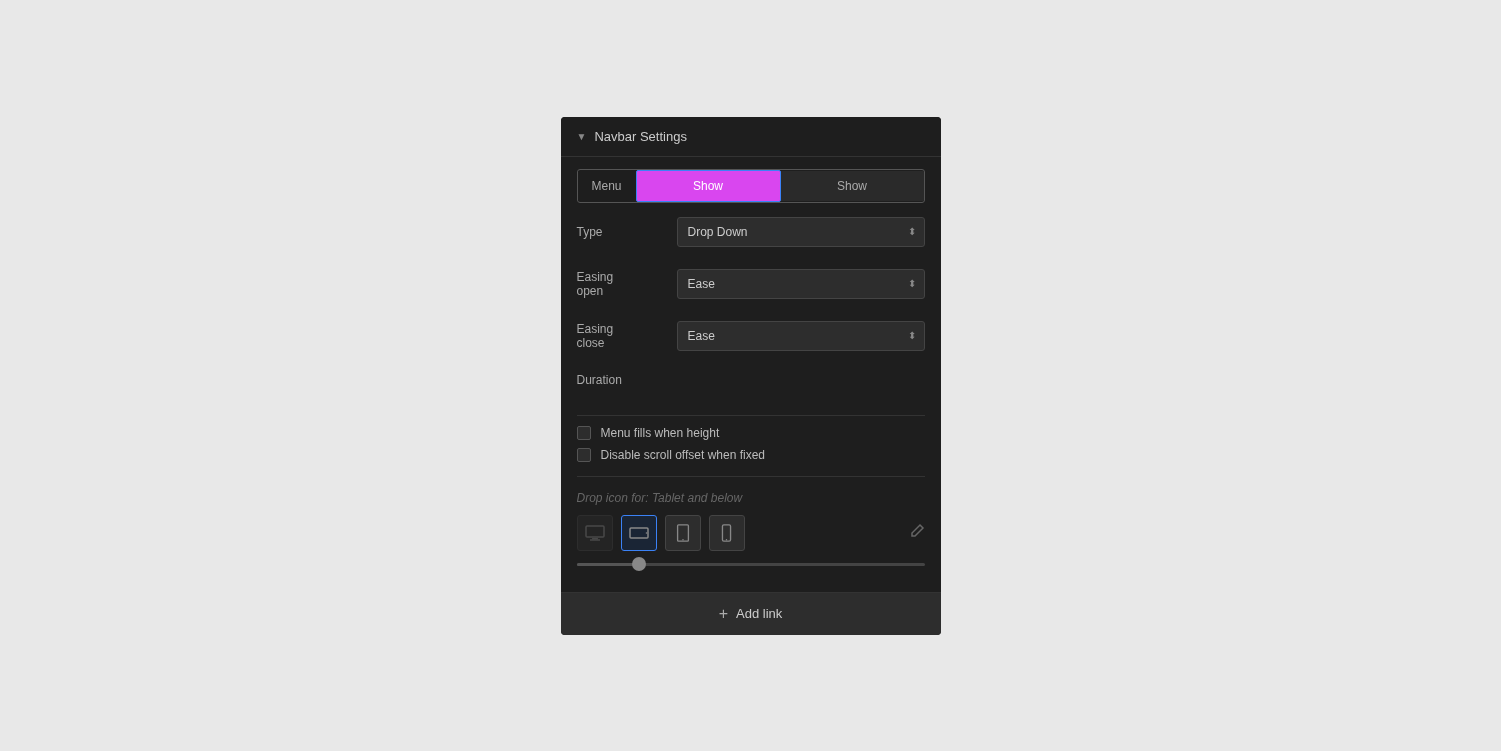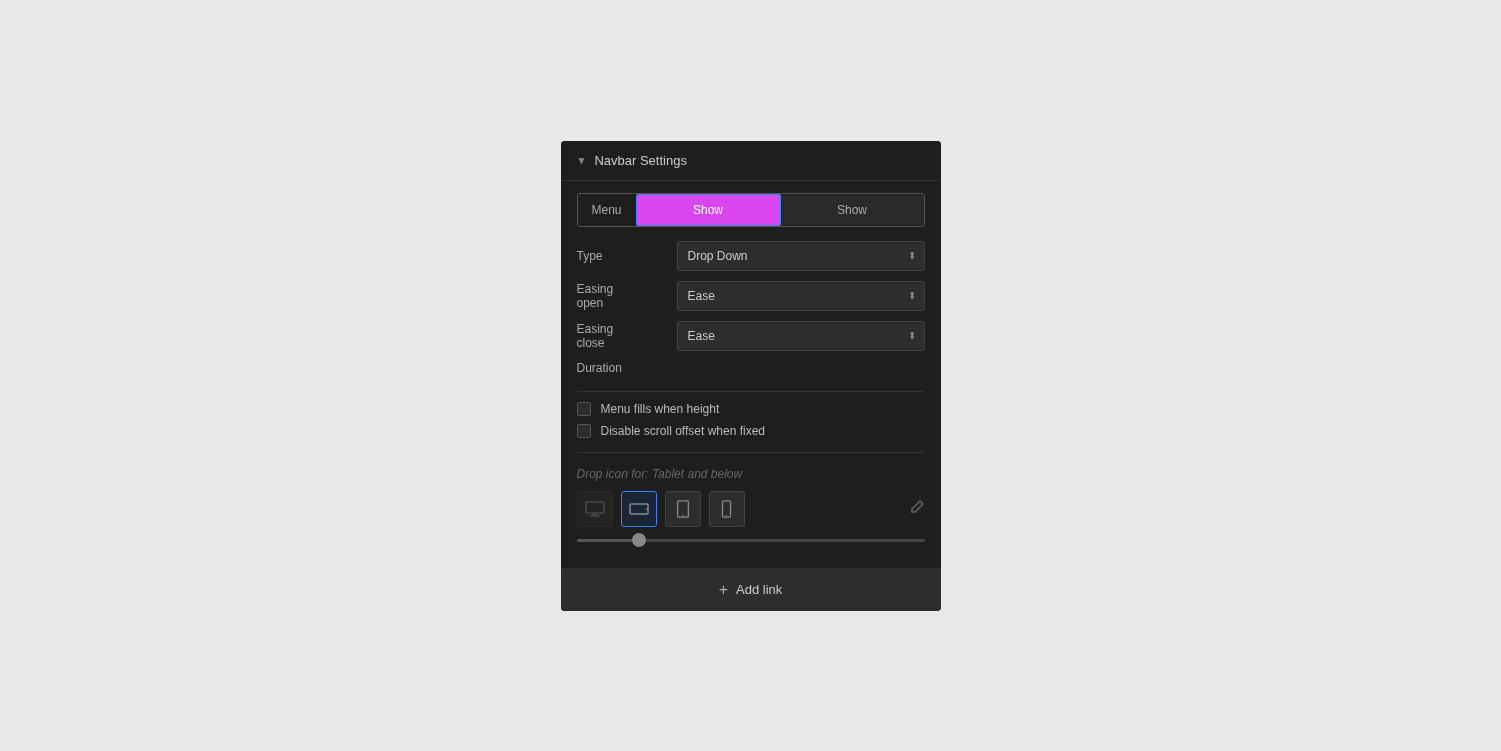--- a/index.html
+++ b/index.html
@@ -75,21 +75,21 @@
       color: #aaa;
       font-size: 12px;
       text-align: center;
       border: none;
       cursor: pointer;
     }
     
     .form-row {
       display: flex;
       align-items: center;
-      margin-bottom: 10px;
+      margin-bottom: 22px;
     }
     .form-label {
       color: #aaa;
       font-size: 12px;
       width: 100px;
       flex-shrink: 0;
     }
     .select-wrapper {
       flex: 1;
       position: relative;

